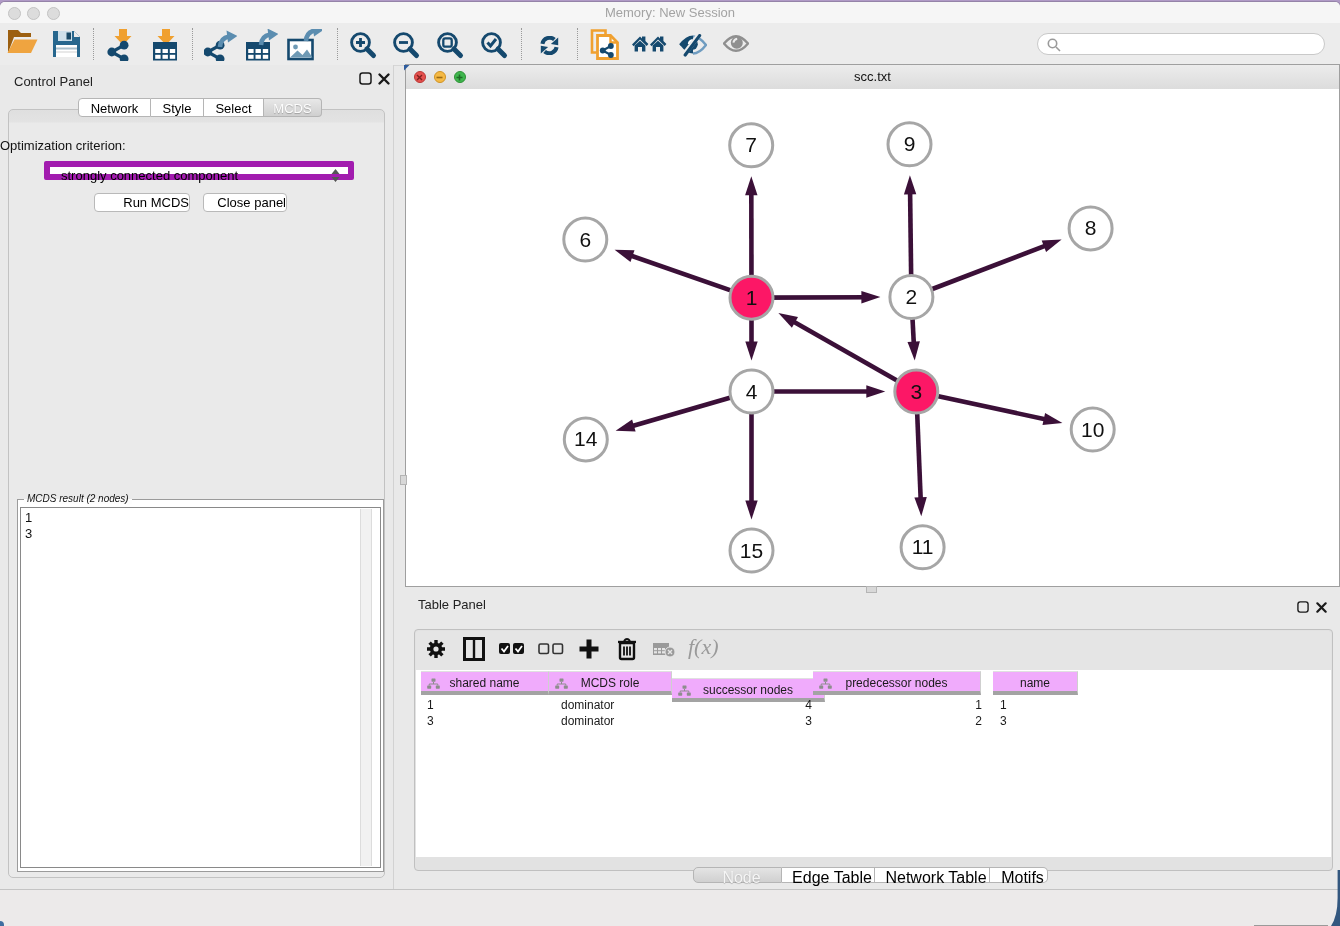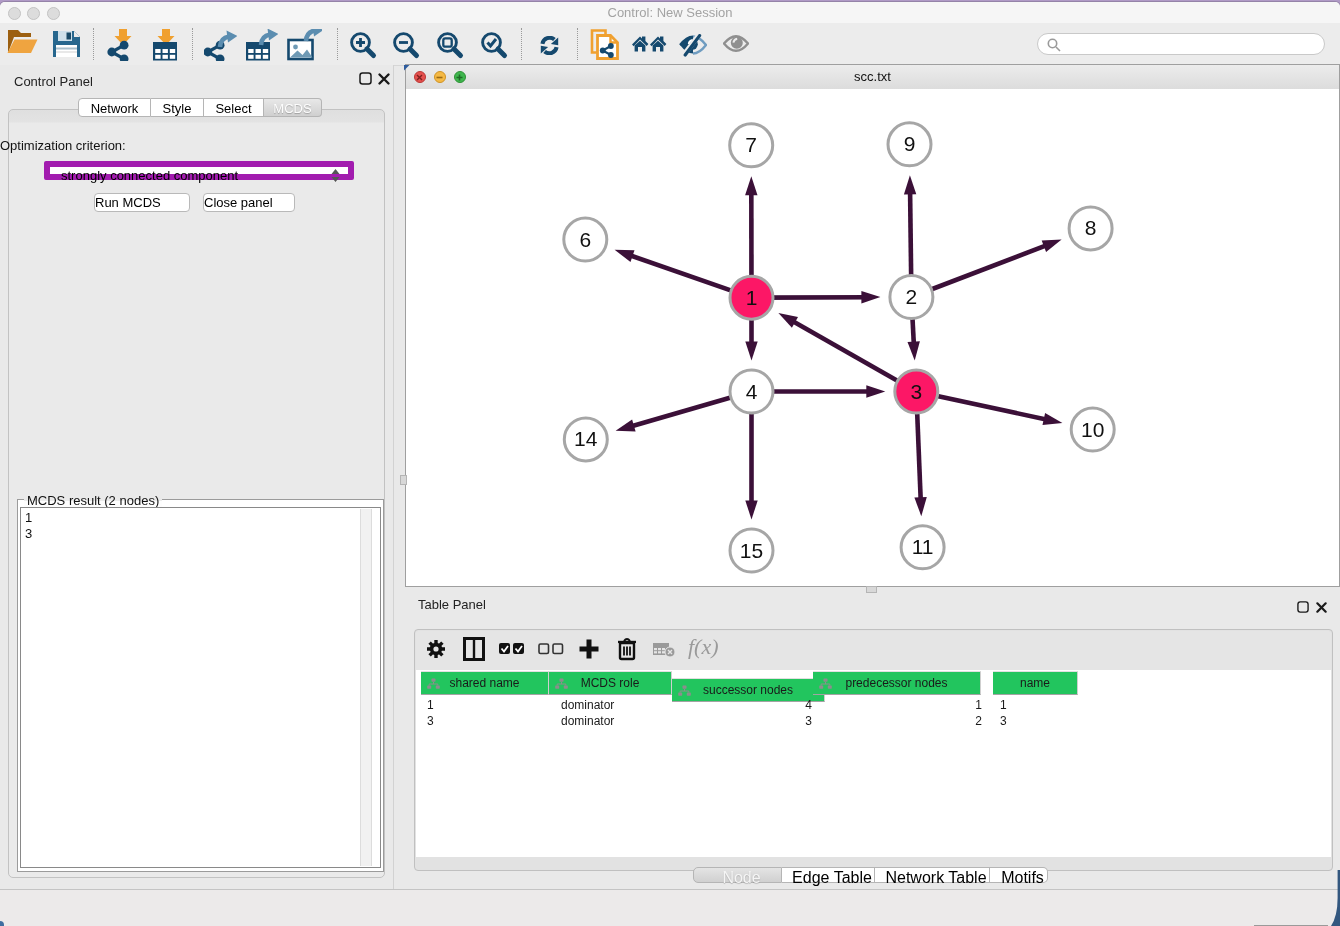--- a/index.html
+++ b/index.html
@@ -22,56 +22,56 @@
        border:1px solid #c9c9c9;border-radius:12px;box-sizing:border-box;}
   
   #cp{position:absolute;left:0;top:65px;width:393px;bottom:36px;background:#e9e9e9;border-right:1px solid #d2d2d2;}
   #cp-title{position:absolute;left:14px;top:9px;font-size:13px;color:#222;}
   #cp-pane{position:absolute;left:8px;top:44px;right:8px;bottom:12px;background:linear-gradient(#dfdfdf 0,#e3e3e3 12px,#eaeaea 13px);
        border:1px solid #c2c2c2;border-radius:5px;}
   .tabs{position:absolute;font-size:13px;}
   .tab{position:absolute;top:0;height:19px;line-height:19px;text-align:center;background:#fff;
        border:1px solid #b5b5b5;box-sizing:border-box;color:#000;}
   .mbtn{position:absolute;height:19px;background:#fff;border:1px solid #b9b9b9;border-radius:4px;
-       font-size:13px;text-align:left;line-height:17px;box-sizing:border-box;color:#000;}
+       font-size:13px;text-align:right;line-height:17px;box-sizing:border-box;color:#000;}
   
   #nw{position:absolute;left:405px;top:64px;width:935px;height:523px;background:#f9a8d4;
       border:1px solid #9f9f9f;box-sizing:border-box;}
   #nw-tb{position:absolute;left:0;top:0;right:0;height:24px;
       background:linear-gradient(#ececec,#dcdcdc);border-bottom:1px solid #a8a8a8;}
   #nw-title{position:absolute;top:4px;left:0;right:0;text-align:center;font-size:13px;color:#111;}
   .dot{position:absolute;top:6px;width:12px;height:12px;border-radius:50%;box-sizing:border-box;}
   #canvas{position:absolute;left:0;top:24px;right:0;bottom:0;background:#fff;}
   
   #tp{position:absolute;left:399px;top:589px;right:0;bottom:36px;background:#e9e9e9;}
   #tp-title{position:absolute;left:19px;top:8px;font-size:13px;color:#222;}
   #tp-box{position:absolute;left:15px;top:40px;right:7px;height:240px;background:#e2e2e2;
       border:1px solid #c0c0c0;border-radius:4px;}
   #tp-tools{position:absolute;left:1px;top:1px;right:1px;height:39px;background:#e5e5e5;
       border-radius:3px 3px 0 0;}
   #tbl{position:absolute;left:1px;top:40px;right:1px;bottom:13px;background:#fff;overflow:hidden;}
-  .th{position:absolute;top:1px;height:24px;background:#22c55e;border-right:1px solid #cfcfcf;
-      border-bottom:1px solid #a3a3a3;border-top:1px solid #e0e0e0;box-sizing:border-box;
+  .th{position:absolute;top:1px;height:24px;background:#f0abfc;border-right:1px solid #cfcfcf;
+      border-bottom:4px solid #a3a3a3;border-top:1px solid #e0e0e0;box-sizing:border-box;
       font-size:12px;text-align:center;line-height:23px;color:#1a1a1a;}
   .td{position:absolute;height:16px;font-size:12px;line-height:16px;color:#1a1a1a;}
   .btab{position:absolute;height:16px;font-size:16px;line-height:19px;text-align:center;
       background:#fff;border:1px solid #b5b5b5;box-sizing:border-box;padding-left:8px;}
   #statusbar{position:absolute;left:0;bottom:0;width:1340px;height:36px;background:#eceaea;
       border-top:1px solid #c4c4c4;}
   .sbtn{position:absolute;background:#fbfbfb;border:1px solid #9a9a9a;box-sizing:border-box;margin-top:28px;}
 </style>
 </head>
 <body>
 <div id="stage">
   <div id="win"></div>
   <div id="titlebar">
     <div class="tl" style="left:8px;"></div>
     <div class="tl" style="left:27px;"></div>
     <div class="tl" style="left:47px;"></div>
-    <div id="wtitle">Control: New Session</div>
+    <div id="wtitle">Memory: New Session</div>
   </div>
   <div id="toolbar">
 <div class="sep" style="left:93px;"></div>
 <div class="sep" style="left:192px;"></div>
 <div class="sep" style="left:337px;"></div>
 <div class="sep" style="left:521px;"></div>
 <div class="sep" style="left:577px;"></div>
 <svg class="ticon" style="left:7px;top:6px;" width="31" height="29" viewBox="0 0 31 29">
         <path d="M1 1 h10 l3 3 h10 v4 h-23 z" fill="#9c5f10"></path>
         <path d="M1 24 V5 h23 v3 h-17 z" fill="#9c5f10"></path>
@@ -216,24 +216,24 @@
       <div class="tab" style="left:204px;width:60px;border-left:none;top:33px;">Select</div>
       <div class="tab" style="left:264px;width:58px;border-left:none;border-radius:0 4px 4px 0;top:33px;background:linear-gradient(#e8e8e8,#cfcfcf);color:#fdfdfd;text-shadow:0 1px 1px rgba(0,0,0,.25);">MCDS</div>
     </div>
     <div style="position:absolute;left:0;top:73px;width:393px;font-size:13px;color:#111;">Optimization criterion:</div>
     <div style="position:absolute;left:44px;top:96px;width:310px;height:19px;background:#fff;border:6px solid #a21caf;border-radius:2px;box-sizing:border-box;font-size:13px;line-height:17px;padding-left:11px;color:#000;">strongly connected component
       <svg class="abs" style="right:7px;top:2px;" width="11" height="13" viewBox="0 0 11 13">
           <path d="M5.5 0 L9.5 5 L1.5 5 Z M5.5 13 L1.5 8 L9.5 8 Z" fill="#555"></path>
         </svg>
     </div>
     <div class="mbtn" style="left:94px;top:128px;width:96px;">Run MCDS</div>
-    <div class="mbtn" style="left:203px;top:128px;width:92px;">Close panel</div>
+    <div class="mbtn" style="left:203px;top:128px;width:84px;">Close panel</div>
 
     <div style="position:absolute;left:17px;top:434px;width:367px;height:373px;border:1px solid #9b9b9b;background:#fff;box-sizing:border-box;"></div>
-    <div style="position:absolute;left:24px;top:428px;padding:0 3px;font-size:13px;color:#111;background:linear-gradient(#eaeaea 55%,#fdfdfd 55%);">MCDS result (2 nodes)</div>
+    <div style="position:absolute;left:24px;top:428px;padding:0 3px;font-size:10px;color:#111;background:linear-gradient(#eaeaea 55%,#fdfdfd 55%);font-style:italic;">MCDS result (2 nodes)</div>
     <div style="position:absolute;left:20px;top:442px;width:361px;height:361px;background:#fff;border:1px solid #898989;box-sizing:border-box;">
       <div style="position:absolute;left:4px;top:2px;font-size:13px;line-height:16px;color:#111;">1<br>3</div>
       <div style="position:absolute;right:8px;top:1px;width:10px;bottom:1px;background:#f1f1f1;border-left:1px solid #dcdcdc;border-right:1px solid #dcdcdc;"></div>
     </div>
   </div>
   <div id="nw">
     <div id="nw-tb">
       <div class="dot" style="left:7.5px;background:#e5504e;border:1px solid #ba3835;"></div>
       <div class="dot" style="left:27.5px;background:#f5b944;border:1px solid #cf9325;"></div>
       <div class="dot" style="left:47.5px;background:#3fb64e;border:1px solid #2e9136;"></div>

